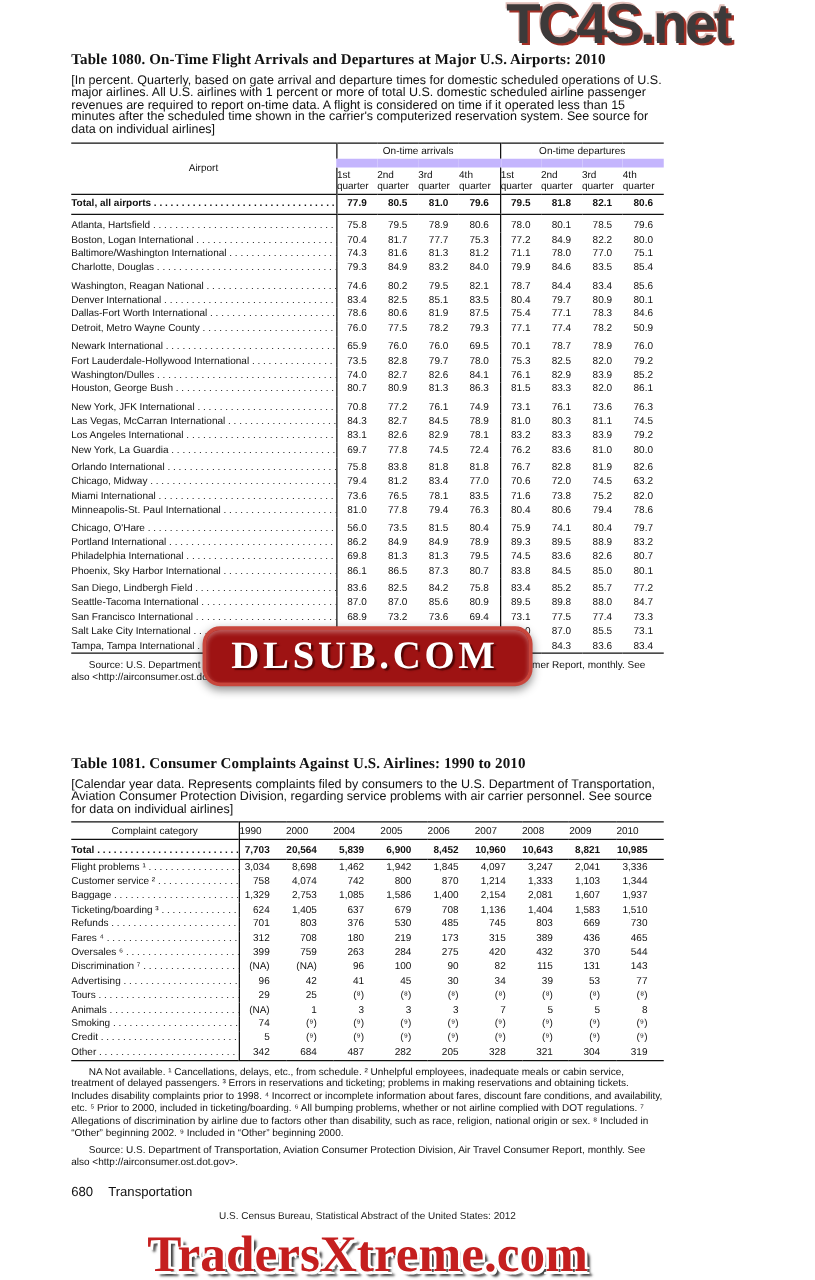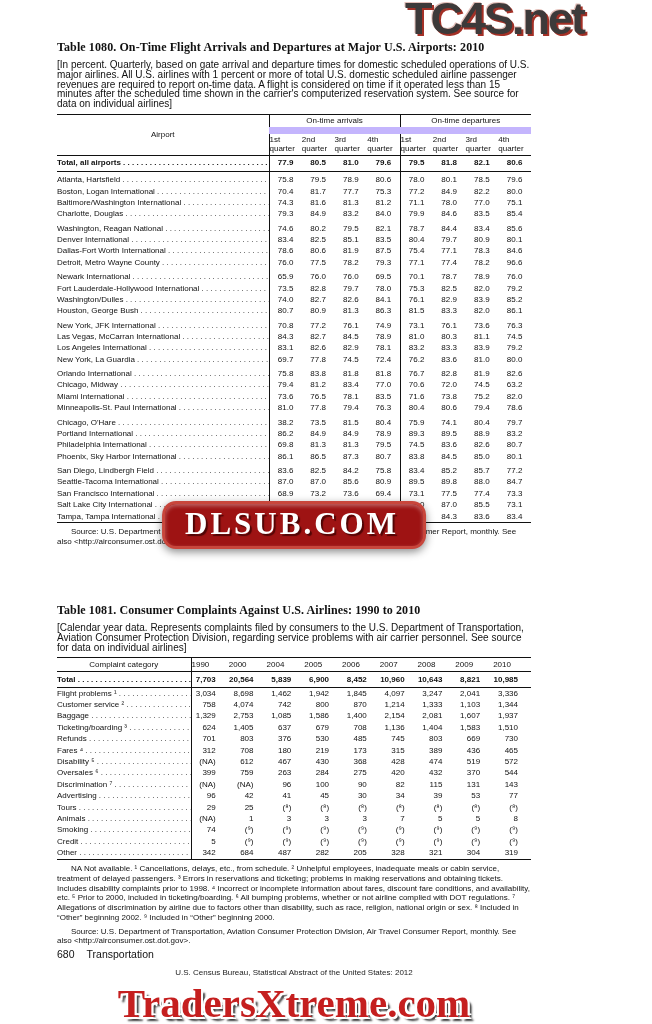--- a/index.html
+++ b/index.html
@@ -221,21 +221,21 @@
             </tr>
             <tr>
               <td class="label-cell">Detroit, Metro Wayne County</td>
               <td class="num vl">76.0</td>
               <td class="num">77.5</td>
               <td class="num">78.2</td>
               <td class="num">79.3</td>
               <td class="num vl">77.1</td>
               <td class="num">77.4</td>
               <td class="num">78.2</td>
-              <td class="num">96.6</td>
+              <td class="num">50.9</td>
             </tr>
             <tr class="group-start">
               <td class="label-cell">Newark International</td>
               <td class="num vl">65.9</td>
               <td class="num">76.0</td>
               <td class="num">76.0</td>
               <td class="num">69.5</td>
               <td class="num vl">70.1</td>
               <td class="num">78.7</td>
               <td class="num">78.9</td>
@@ -357,21 +357,21 @@
               <td class="num">77.8</td>
               <td class="num">79.4</td>
               <td class="num">76.3</td>
               <td class="num vl">80.4</td>
               <td class="num">80.6</td>
               <td class="num">79.4</td>
               <td class="num">78.6</td>
             </tr>
             <tr class="group-start">
               <td class="label-cell">Chicago, O'Hare</td>
-              <td class="num vl">38.2</td>
+              <td class="num vl">56.0</td>
               <td class="num">73.5</td>
               <td class="num">81.5</td>
               <td class="num">80.4</td>
               <td class="num vl">75.9</td>
               <td class="num">74.1</td>
               <td class="num">80.4</td>
               <td class="num">79.7</td>
             </tr>
             <tr>
               <td class="label-cell">Portland International</td>
@@ -569,32 +569,20 @@
               <td class="num">708</td>
               <td class="num">180</td>
               <td class="num">219</td>
               <td class="num">173</td>
               <td class="num">315</td>
               <td class="num">389</td>
               <td class="num">436</td>
               <td class="num">465</td>
             </tr>
             <tr>
-              <td class="label-cell">Disability ⁵</td>
-              <td class="num vl">(NA)</td>
-              <td class="num">612</td>
-              <td class="num">467</td>
-              <td class="num">430</td>
-              <td class="num">368</td>
-              <td class="num">428</td>
-              <td class="num">474</td>
-              <td class="num">519</td>
-              <td class="num">572</td>
-            </tr>
-            <tr>
               <td class="label-cell">Oversales ⁶</td>
               <td class="num vl">399</td>
               <td class="num">759</td>
               <td class="num">263</td>
               <td class="num">284</td>
               <td class="num">275</td>
               <td class="num">420</td>
               <td class="num">432</td>
               <td class="num">370</td>
               <td class="num">544</td>

